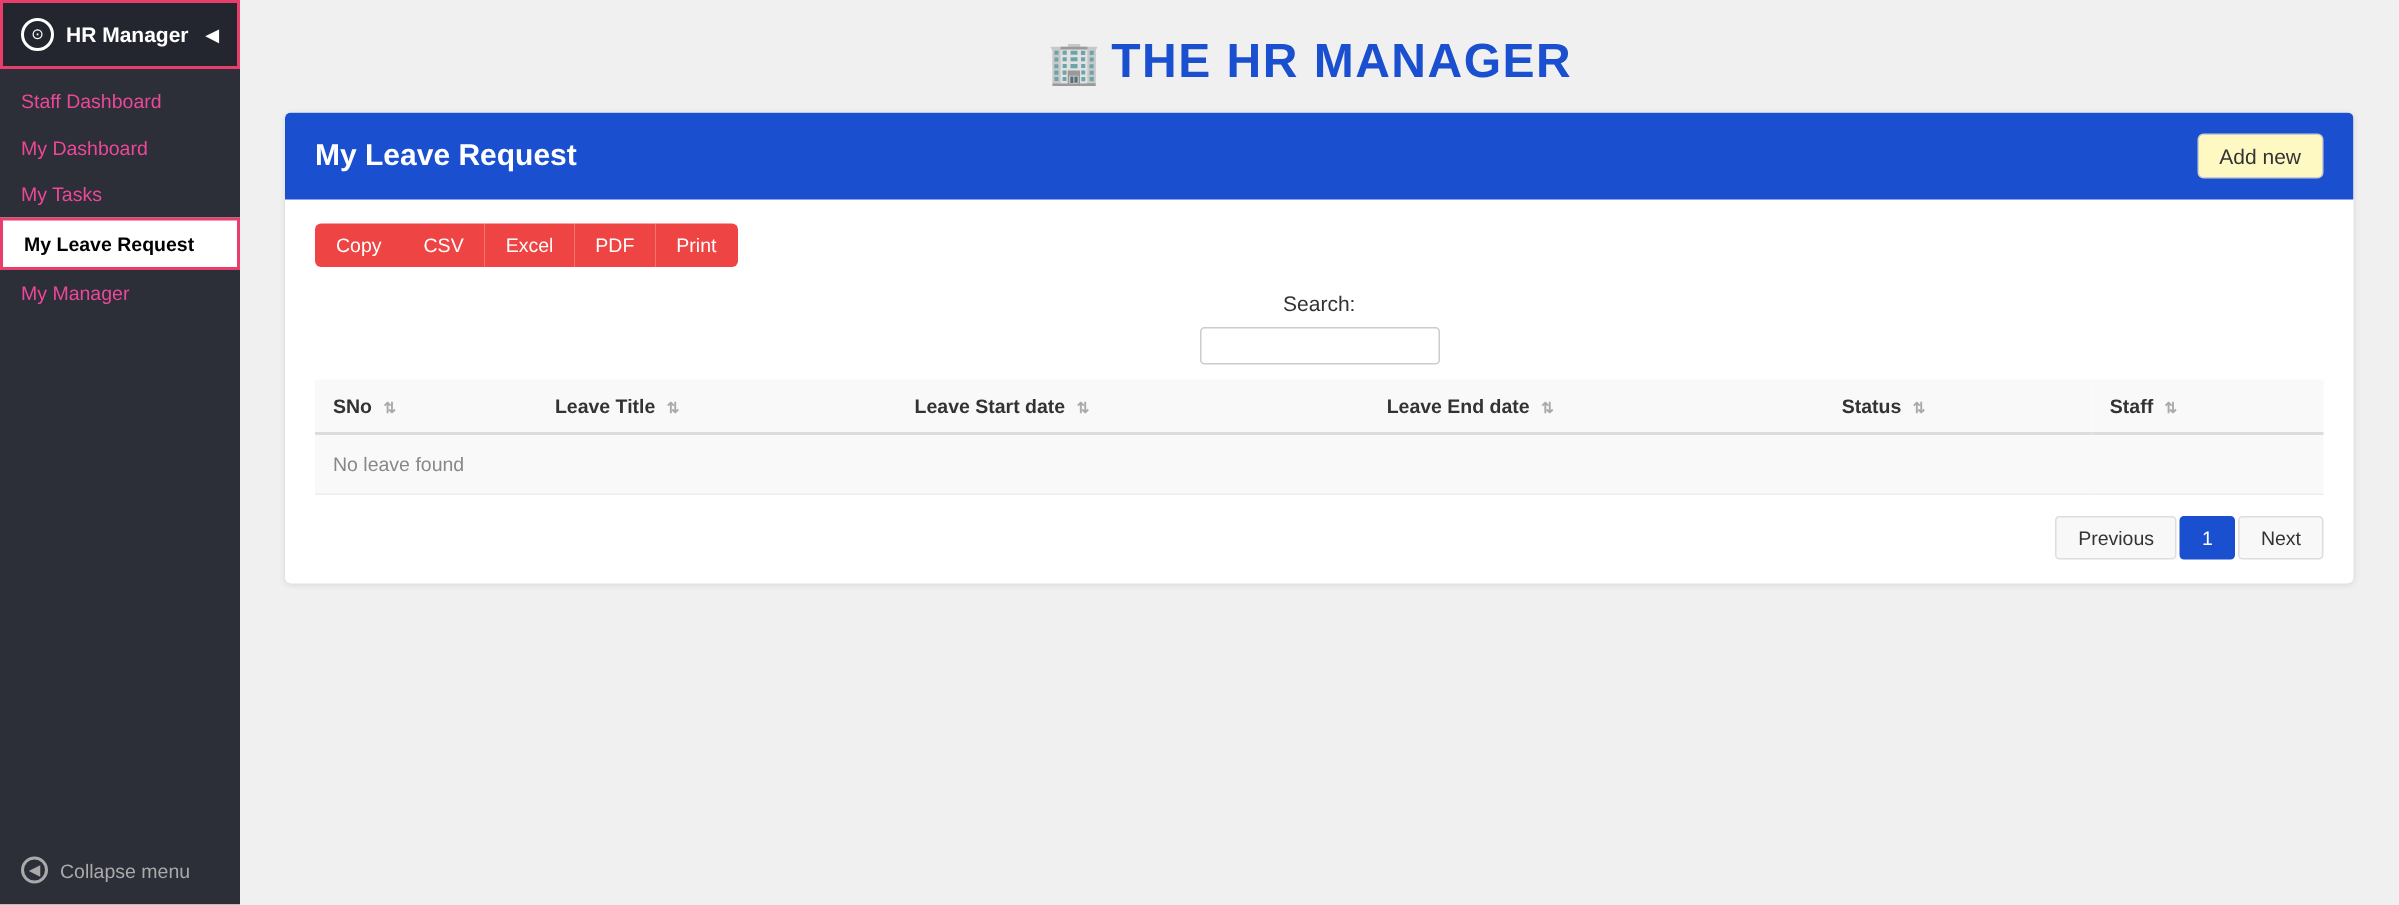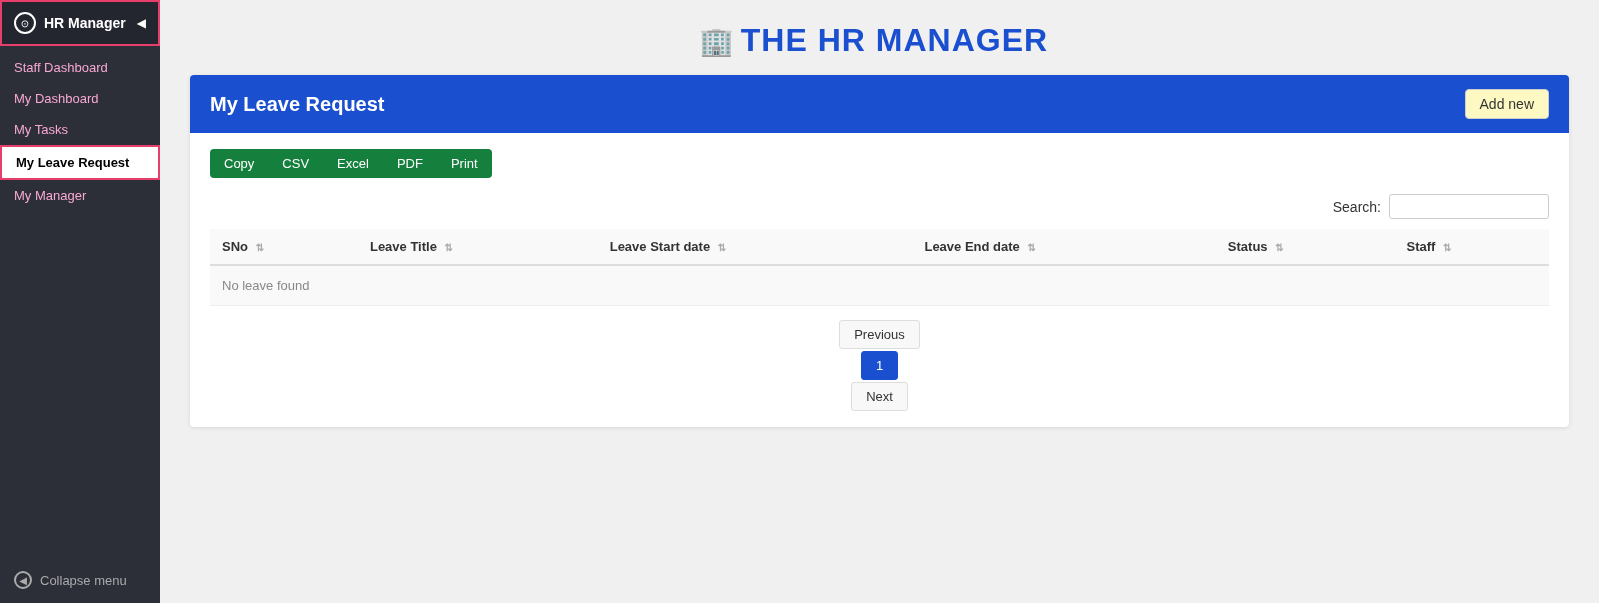--- a/index.html
+++ b/index.html
@@ -35,21 +35,21 @@
     }
     .sidebar-arrow {
       margin-left: auto;
       color: #fff;
       font-size: 12px;
     }
     .sidebar-nav { display: flex; flex-direction: column; padding: 6px 0; }
     .nav-item {
       padding: 8px 14px;
       font-size: 13px;
-      color: #f9a8d4;
+      color: #ec4899;
       cursor: pointer;
       text-decoration: none;
     }
     .nav-item.active {
       background: #fff;
       color: #000;
       font-weight: bold;
       border: 2px solid #e83e6c;
     }
     .sidebar-collapse {
@@ -123,37 +123,38 @@
       padding: 6px 14px;
       font-size: 14px;
       cursor: pointer;
     }
 
     .card-body { padding: 16px 20px; }
 
     
     .export-buttons { display: flex; gap: 0; margin-bottom: 16px; }
     .export-btn {
-      background: #15803d;
+      background: #ef4444;
       color: #fff;
       border: none;
       padding: 7px 14px;
       font-size: 13px;
       cursor: pointer;
     }
     .export-btn:first-child { border-radius: 4px 0 0 4px; }
     .export-btn:last-child { border-radius: 0 4px 4px 0; }
 
     
     .search-bar {
       display: flex;
       justify-content: flex-end;
       align-items: center;
       margin-bottom: 10px;
       gap: 8px;
+      flex-direction: column;
     }
     .search-label { font-size: 14px; color: #333; }
     .search-input {
       border: 1px solid #ccc;
       border-radius: 3px;
       padding: 4px 8px;
       font-size: 13px;
       width: 160px;
     }
 
@@ -188,21 +189,20 @@
       margin-top: 12px;
     }
 
     
     .pagination {
       display: flex;
       justify-content: flex-end;
       align-items: center;
       gap: 2px;
       margin-top: 14px;
-      flex-direction: column;
     }
     .page-btn {
       border: 1px solid #ddd;
       background: #f8f8f8;
       color: #333;
       padding: 6px 14px;
       font-size: 13px;
       cursor: pointer;
       border-radius: 3px;
     }

